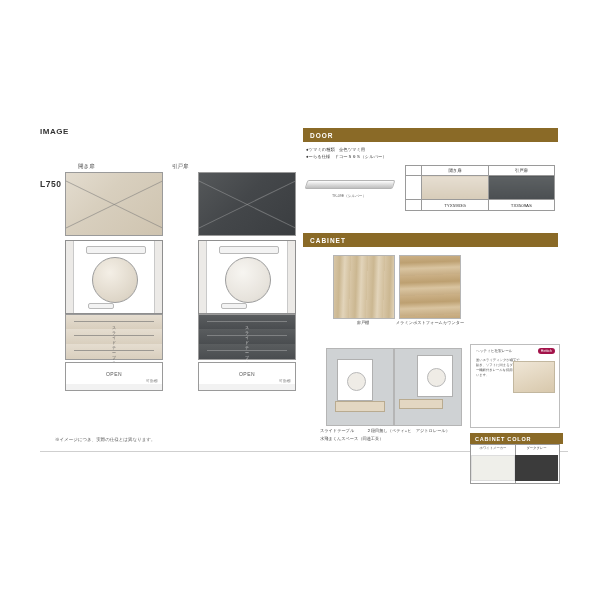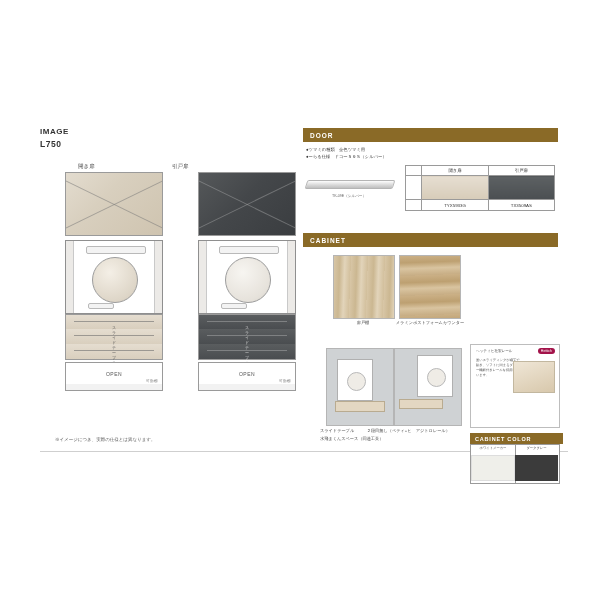--- a/index.html
+++ b/index.html
@@ -7,21 +7,21 @@
     width:600px;height:600px;
     background:#ffffff;
     font-family:"Liberation Sans", sans-serif;
     color:#333;
     overflow:hidden;
   }
   .page{position:relative;width:600px;height:428px;padding-left:8px;}
 
   
   .left-title{position:absolute;left:40px;top:126px;font-size:8px;font-weight:bold;letter-spacing:.5px;color:#333;line-height:1.5;}
-  .left-title .t2{font-size:8.5px;}
+  .left-title .t2{font-size:8.5px;margin-top:40px;}
 
   .col-label{position:absolute;font-size:5.5px;color:#444;}
 
   .unit{position:absolute;}
   
   .door-panel{position:absolute;border:1px solid #9a9a9a;overflow:hidden;}
   .door-wood{background:linear-gradient(135deg,#e3dccf 0%,#d8cfbe 40%,#cfc4b0 100%);}
   .door-dark{background:linear-gradient(135deg,#55585a 0%,#44474a 45%,#3a3d40 100%);}
   .diag{position:absolute;left:0;top:0;width:100%;height:100%;}
   .diag:before,.diag:after{content:"";position:absolute;left:-20%;top:50%;width:140%;height:1px;background:rgba(120,120,120,.55);}

